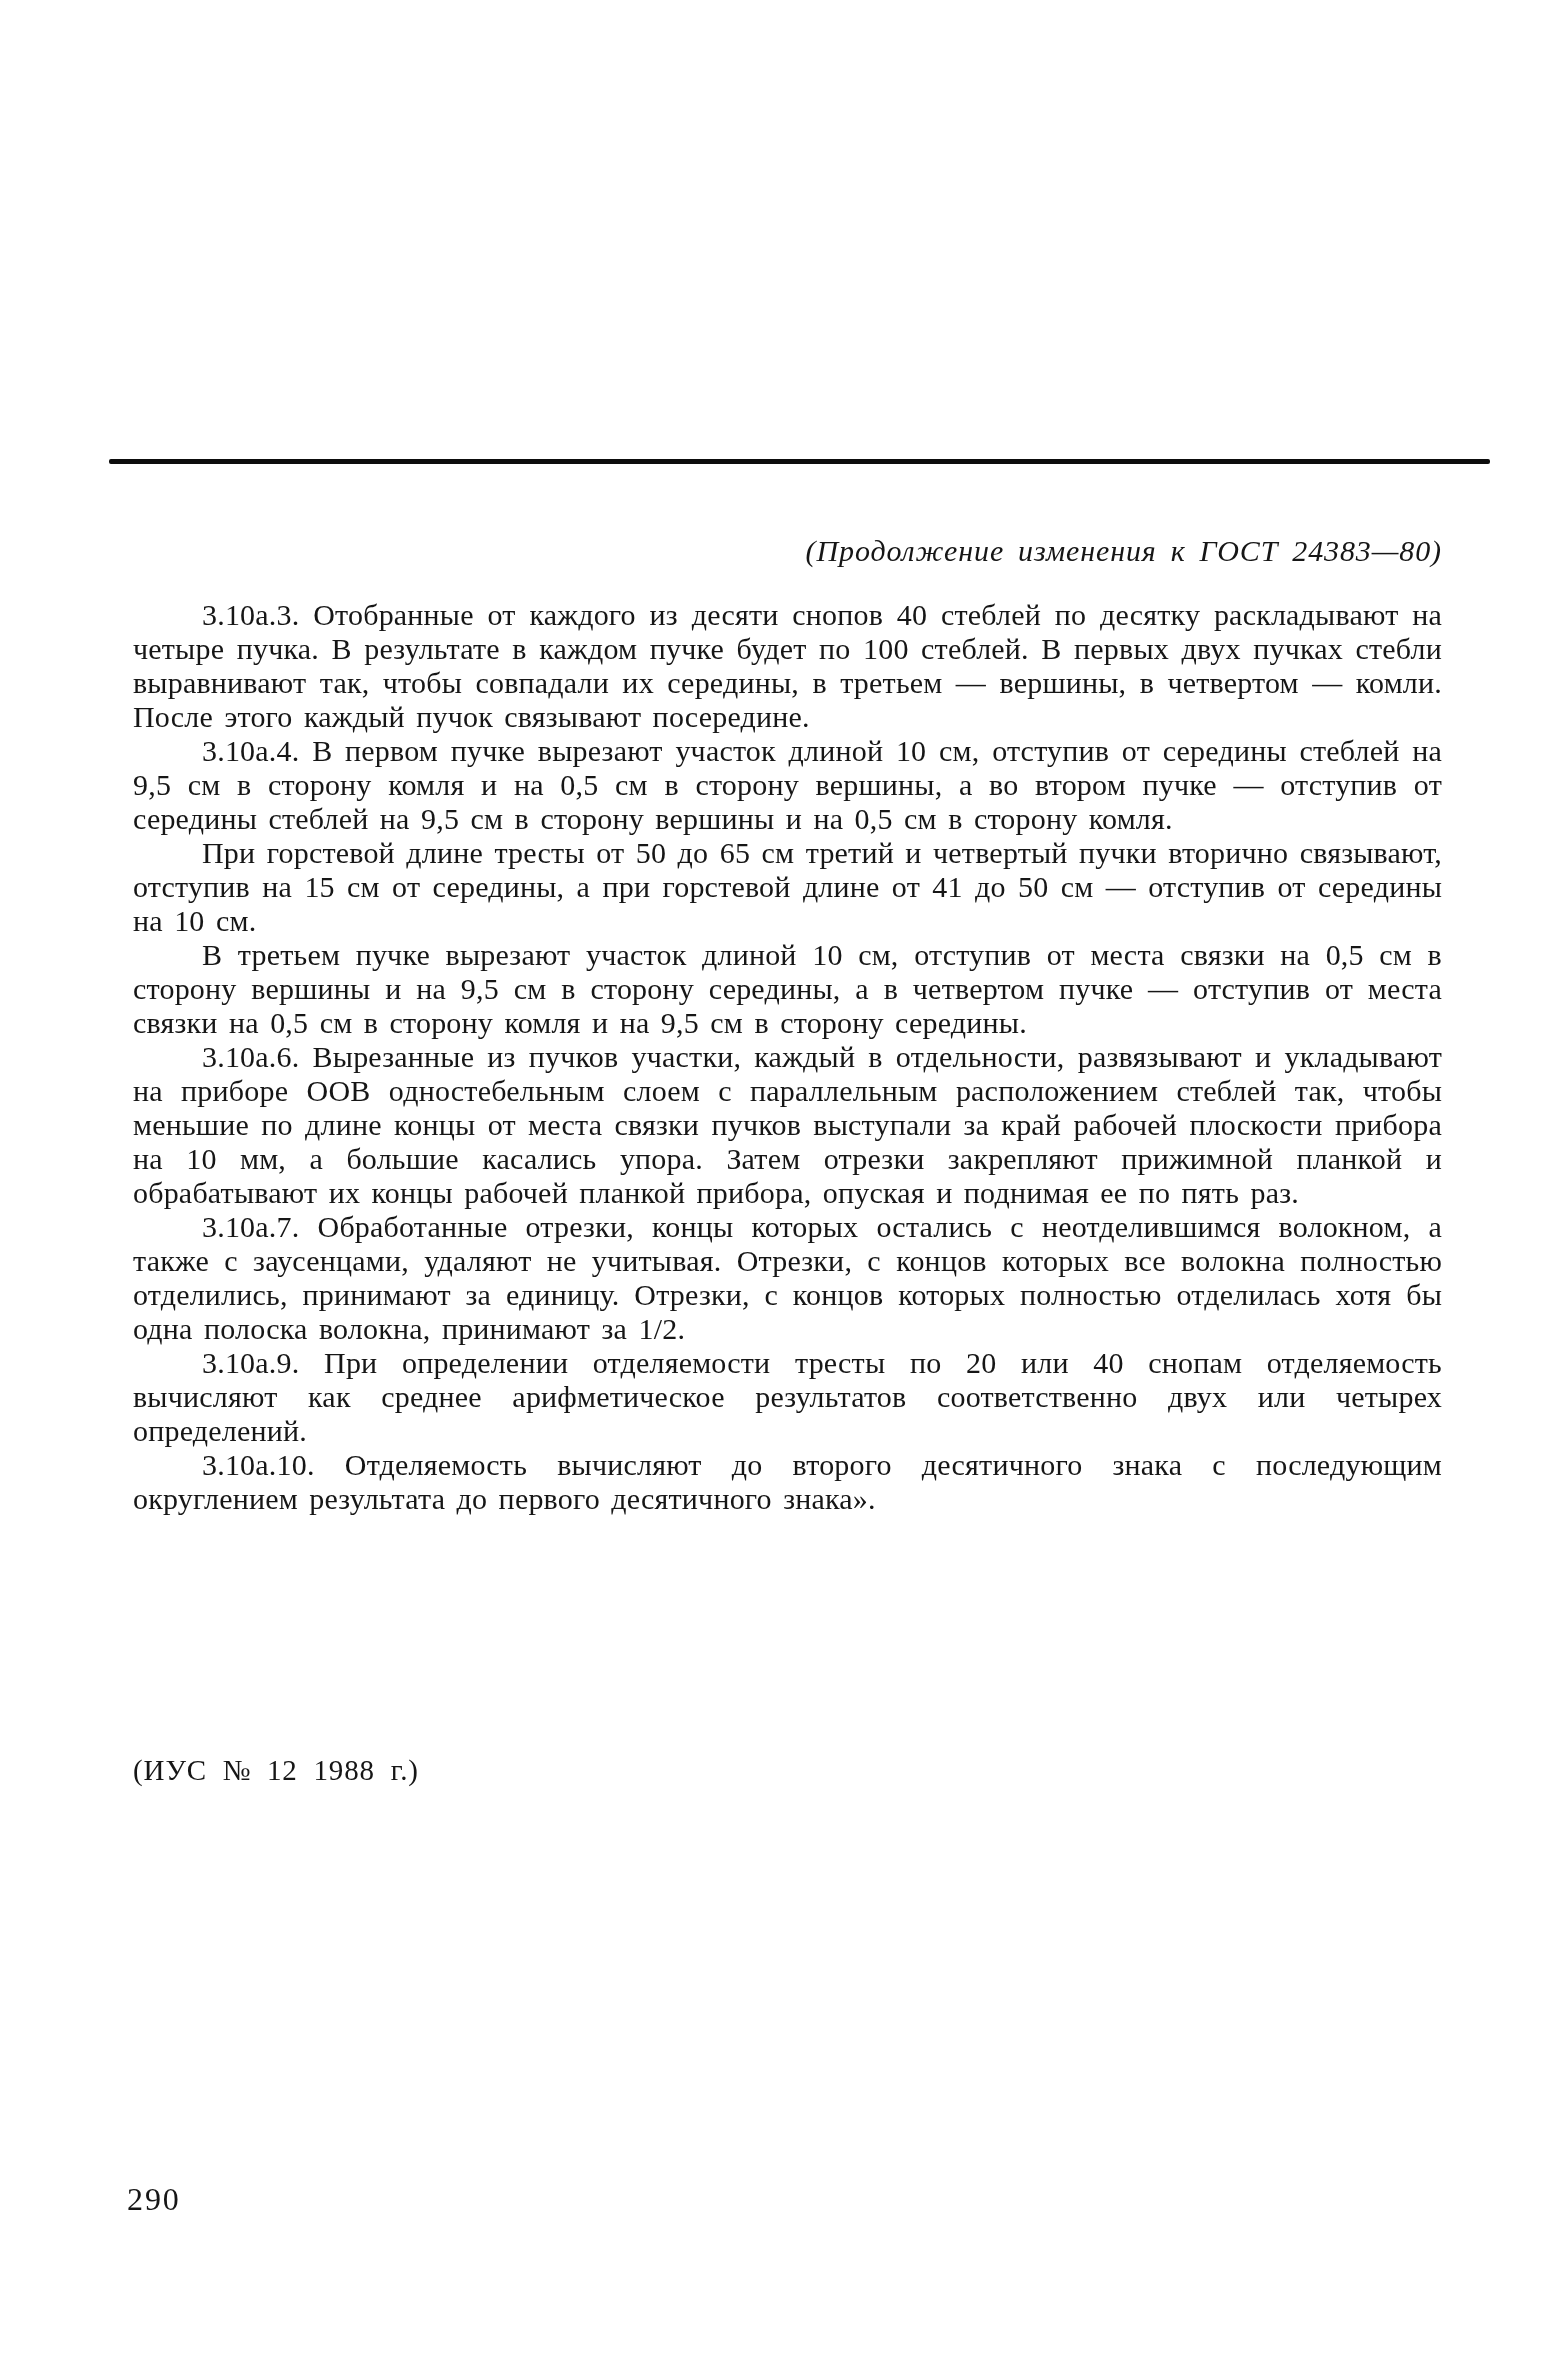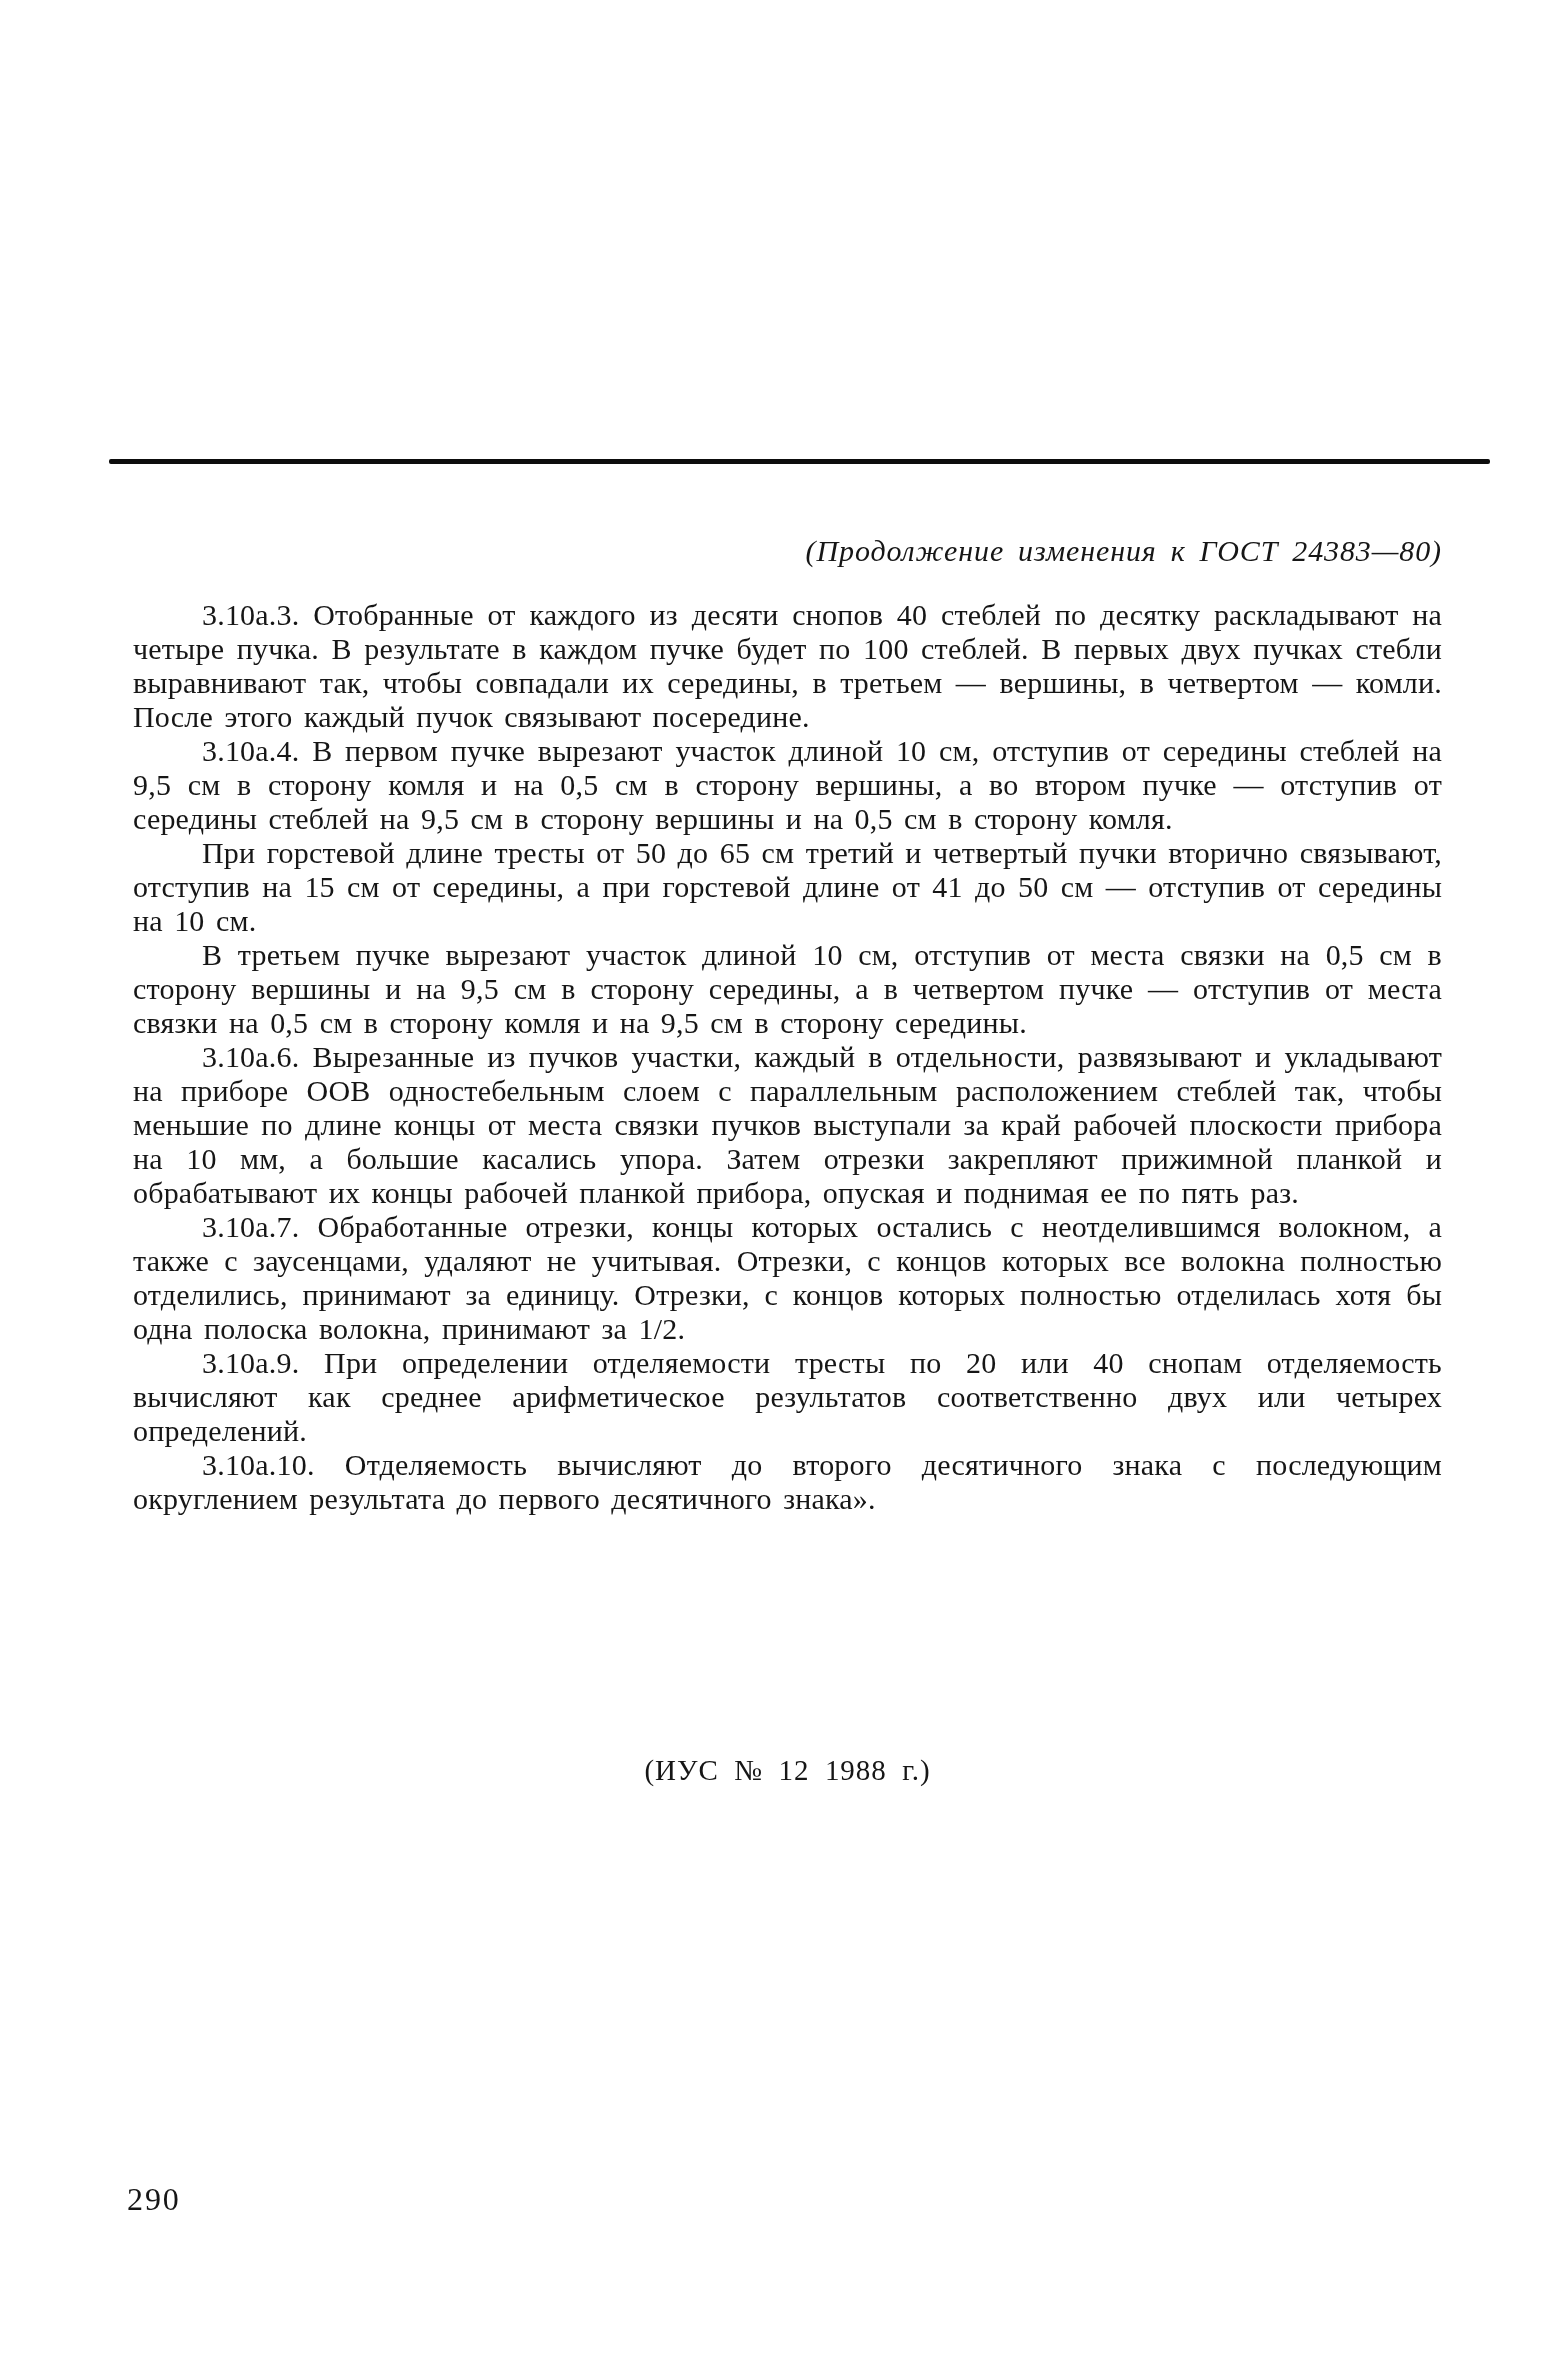--- a/index.html
+++ b/index.html
@@ -55,21 +55,20 @@
   }
   .body-text p {
     margin: 0;
     text-indent: 69px;
   }
   .footer-note {
     position: absolute;
     left: 133px;
     top: 1754px;
     width: 1309px;
-    text-align: center;
     font-size: 29px;
     letter-spacing: 0.9px;
     word-spacing: 7.5px;
   }
   .page-number {
     position: absolute;
     left: 127px;
     top: 2181px;
     font-size: 32px;
     letter-spacing: 1.9px;

